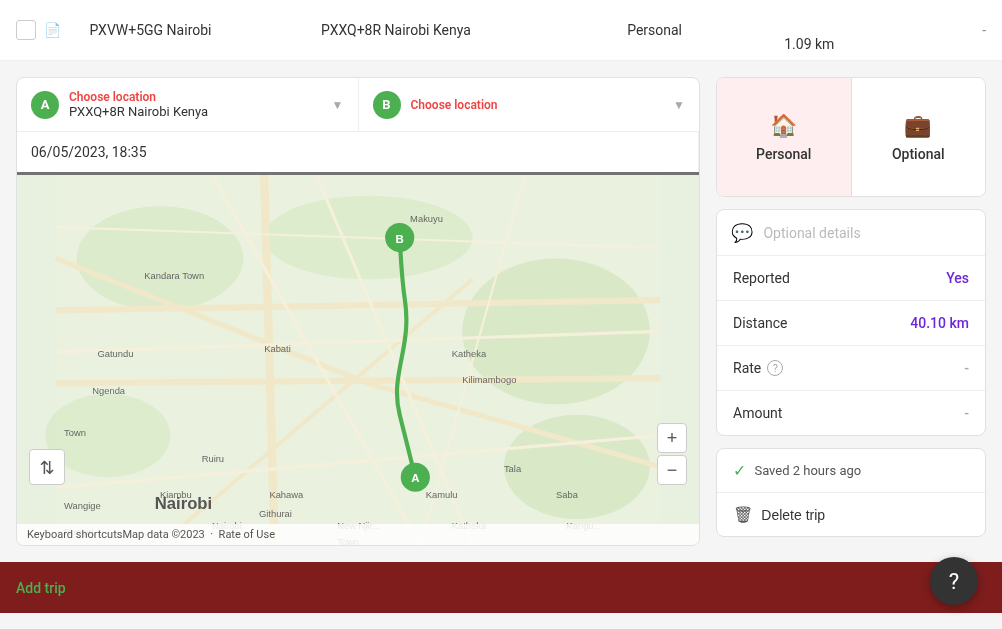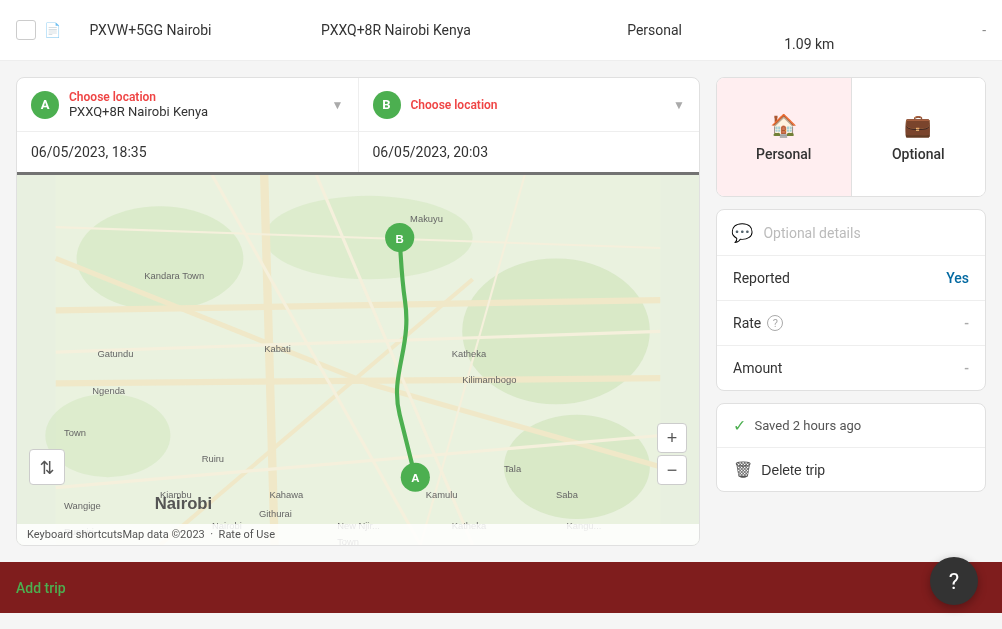--- a/index.html
+++ b/index.html
@@ -254,21 +254,21 @@
     .detail-label {
       font-size: 14px;
       color: #333;
       display: flex;
       align-items: center;
       gap: 6px;
       text-align: center;
     }
     .detail-value {
       font-size: 14px;
-      color: #0369a1;
+      color: #6d28d9;
       font-weight: 500;
     }
     .detail-value.dash { color: #aaa; }
     .info-icon {
       width: 16px; height: 16px;
       border-radius: 50%;
       border: 1.5px solid #aaa;
       display: inline-flex;
       align-items: center;
       justify-content: center;
@@ -377,21 +377,20 @@
         <div class="location-badge badge-b">B</div>
         <div class="location-text">
           <div class="location-label">Choose location</div>
         </div>
         <span class="chevron-icon">▼</span>
       </div>
     </div>
 
     <div class="date-row">
       <div class="date-item">06/05/2023, 18:35</div>
-      <div class="date-item">06/05/2023, 20:03</div>
     </div>
 
     <div class="map-container">
       <svg class="map-svg" viewBox="0 0 580 355" xmlns="http://www.w3.org/2000/svg">
 
         <rect width="580" height="355" fill="#e8f0e0"></rect>
 
         <rect width="580" height="355" fill="#eaf2df"></rect>
 
         <ellipse cx="100" cy="80" rx="80" ry="50" fill="#d4e8c2" opacity="0.7"></ellipse>
@@ -490,20 +489,24 @@
       <div class="optional-details">
         <span class="chat-icon">💬</span>
         <span class="optional-placeholder">Optional details</span>
       </div>
 
       <div class="detail-row">
         <span class="detail-label">Reported</span>
         <span class="detail-value">Yes</span>
       </div>
 
+      <div class="detail-row">
+        <span class="detail-label">Distance</span>
+        <span class="detail-value">40.10 km</span>
+      </div>
 
       <div class="detail-row">
         <span class="detail-label">
           <span>Rate</span>
           <span class="info-icon">?</span>
         </span>
         <span class="detail-value dash">-</span>
       </div>
 
       <div class="detail-row">

